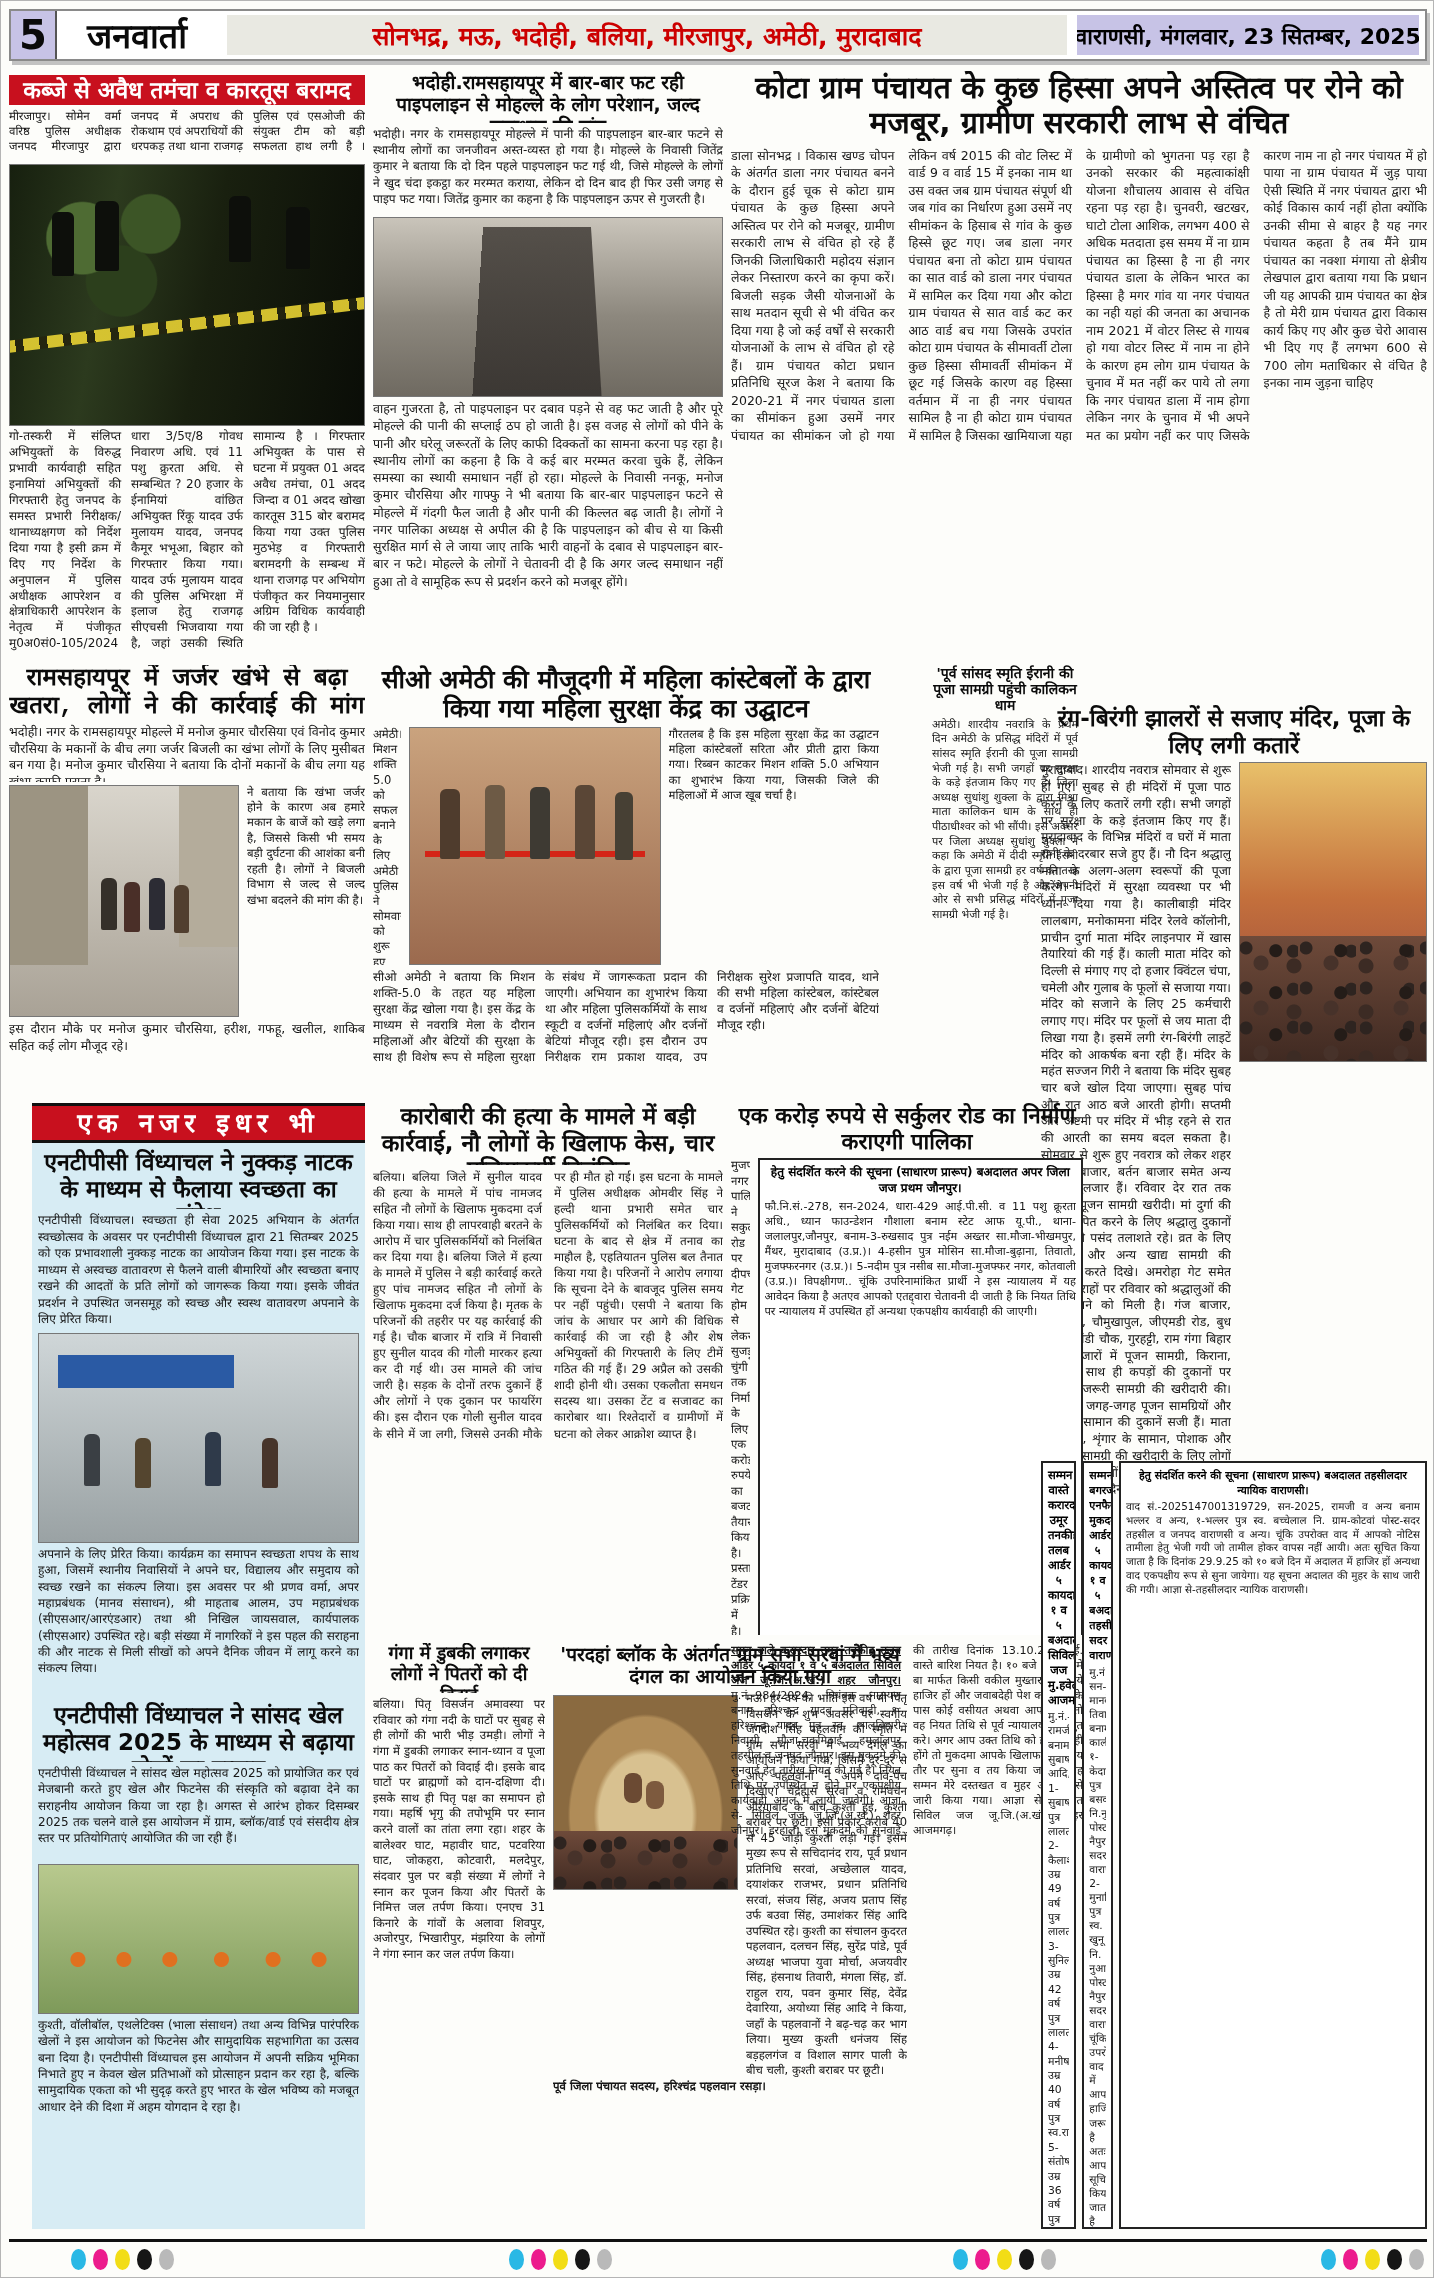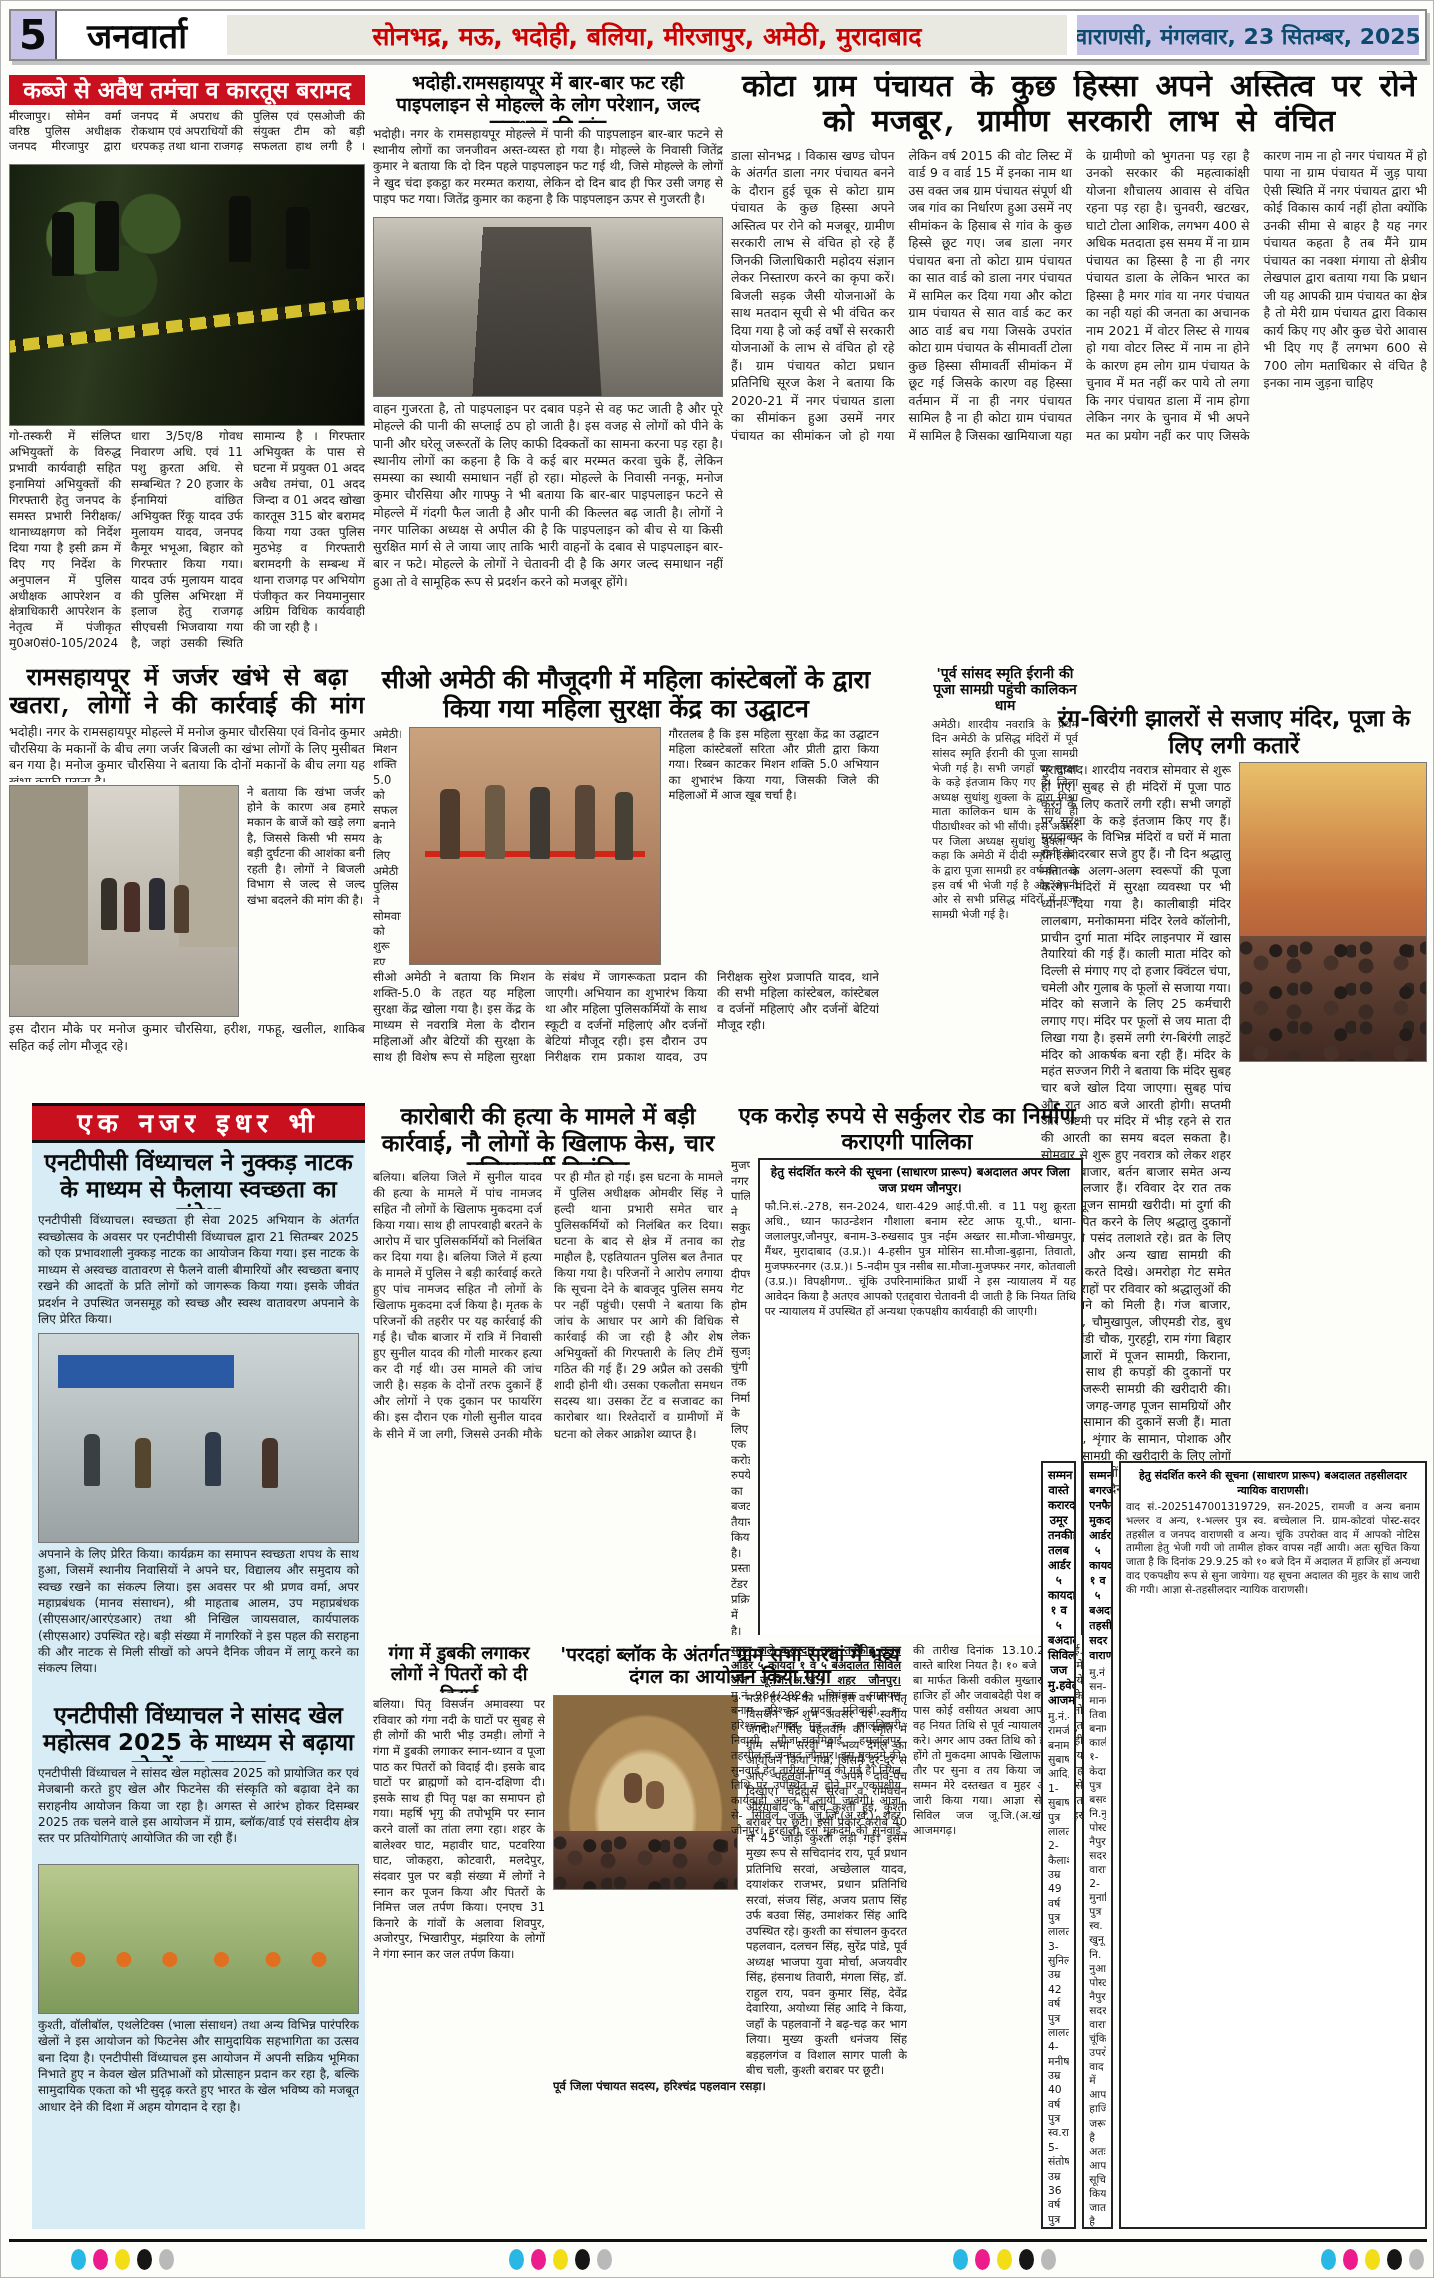--- a/index.html
+++ b/index.html
@@ -5,21 +5,21 @@
   * { margin:0; padding:0; box-sizing:border-box; }
   html,body { background:#6b6b6b; }
   body { font-family:"DejaVu Sans","Liberation Sans",sans-serif; }
   .page { position:relative; width:1434px; height:2278px; background:#fdfdfa; margin:0 auto; border:1px solid #b5b5b5; overflow:hidden; }
 
   
   .masthead-bar { position:absolute; left:8px; top:8px; width:1418px; height:52px; border:2px solid #8a8a8a; background:#fff; box-shadow:3px 4px 0 #c2c2c2; display:flex; align-items:stretch; }
   .pagenum-box { width:46px; background:#c7c3e6; border-right:2px solid #555; display:flex; align-items:center; justify-content:center; font-size:40px; font-weight:700; color:#0a0a0a; }
   .masthead-name { width:160px; display:flex; align-items:center; justify-content:center; font-size:34px; font-weight:700; color:#0a0a0a; }
   .regions-box { flex:1; margin:4px 10px; background:#e9e9e2; display:flex; align-items:center; justify-content:center; font-size:25px; font-weight:700; color:#cc0000; overflow:hidden; white-space:nowrap; }
-  .date-box { width:342px; margin:4px 6px 4px 0; background:#c7c3e6; display:flex; align-items:center; justify-content:center; font-size:22px; font-weight:700; color:#0c4a6e; white-space:nowrap; overflow:hidden; }
+  .date-box { width:342px; margin:4px 6px 4px 0; background:#c7c3e6; display:flex; align-items:center; justify-content:center; font-size:22px; font-weight:700; color:#000000; white-space:nowrap; overflow:hidden; }
 
   
   .block { position:absolute; display:flex; flex-direction:column; overflow:hidden; }
   .hl { font-weight:700; text-align:center; line-height:1.16; color:#0b0b0b; flex:0 0 auto; overflow:hidden; }
   .bt { text-align:justify; color:#161616; overflow:hidden; }
   .fill { flex:1 1 auto; min-height:0; }
   .cols2 { column-count:2; column-gap:12px; }
   .cols3 { column-count:3; column-gap:10px; }
   .cols4 { column-count:4; column-gap:14px; }
   .photo { flex:0 0 auto; position:relative; overflow:hidden; border:1px solid #777; }
@@ -84,21 +84,21 @@
   <div class="block" style="left:372px;top:70px;width:350px;height:590px;">
     <div class="hl" style="font-size:19px;max-height:52px;">भदोही.रामसहायपूर में बार-बार फट रही पाइपलाइन से मोहल्ले के लोग परेशान, जल्द समाधान की मांग</div>
     <div class="bt" style="height:88px;font-size:12px;line-height:1.35;margin-top:3px;">भदोही। नगर के रामसहायपूर मोहल्ले में पानी की पाइपलाइन बार-बार फटने से स्थानीय लोगों का जनजीवन अस्त-व्यस्त हो गया है। मोहल्ले के निवासी जितेंद्र कुमार ने बताया कि दो दिन पहले पाइपलाइन फट गई थी, जिसे मोहल्ले के लोगों ने खुद चंदा इकट्ठा कर मरम्मत कराया, लेकिन दो दिन बाद ही फिर उसी जगह से पाइप फट गया। जितेंद्र कुमार का कहना है कि पाइपलाइन ऊपर से गुजरती है।</div>
     <div class="photo ph-drain" style="height:180px;margin:3px 0;">
       <div class="channel"></div>
     </div>
     <div class="bt fill" style="font-size:12.5px;line-height:1.38;">वाहन गुजरता है, तो पाइपलाइन पर दबाव पड़ने से वह फट जाती है और पूरे मोहल्ले की पानी की सप्लाई ठप हो जाती है। इस वजह से लोगों को पीने के पानी और घरेलू जरूरतों के लिए काफी दिक्कतों का सामना करना पड़ रहा है। स्थानीय लोगों का कहना है कि वे कई बार मरम्मत करवा चुके हैं, लेकिन समस्या का स्थायी समाधान नहीं हो रहा। मोहल्ले के निवासी ननकू, मनोज कुमार चौरसिया और गाफ्फु ने भी बताया कि बार-बार पाइपलाइन फटने से मोहल्ले में गंदगी फैल जाती है और पानी की किल्लत बढ़ जाती है। लोगों ने नगर पालिका अध्यक्ष से अपील की है कि पाइपलाइन को बीच से या किसी सुरक्षित मार्ग से ले जाया जाए ताकि भारी वाहनों के दबाव से पाइपलाइन बार-बार न फटे। मोहल्ले के लोगों ने चेतावनी दी है कि अगर जल्द समाधान नहीं हुआ तो वे सामूहिक रूप से प्रदर्शन करने को मजबूर होंगे।</div>
   </div>
 
   <div class="block" style="left:730px;top:70px;width:696px;height:590px;">
-    <div class="hl" style="font-size:30px;max-height:82px;font-family:Liberation Mono, monospace;">कोटा ग्राम पंचायत के कुछ हिस्सा अपने अस्तित्व पर रोने को मजबूर, ग्रामीण सरकारी लाभ से वंचित</div>
+    <div class="hl" style="font-size:30px;max-height:82px;">कोटा ग्राम पंचायत के कुछ हिस्सा अपने अस्तित्व पर रोने को मजबूर, ग्रामीण सरकारी लाभ से वंचित</div>
     <div class="bt cols4 fill" style="font-size:12.5px;line-height:1.4;margin-top:6px;">डाला सोनभद्र । विकास खण्ड चोपन के अंतर्गत डाला नगर पंचायत बनने के दौरान हुई चूक से कोटा ग्राम पंचायत के कुछ हिस्सा अपने अस्तित्व पर रोने को मजबूर, ग्रामीण सरकारी लाभ से वंचित हो रहे हैं जिनकी जिलाधिकारी महोदय संज्ञान लेकर निस्तारण करने का कृपा करें। बिजली सड़क जैसी योजनाओं के साथ मतदान सूची से भी वंचित कर दिया गया है जो कई वर्षों से सरकारी योजनाओं के लाभ से वंचित हो रहे हैं। ग्राम पंचायत कोटा प्रधान प्रतिनिधि सूरज केश ने बताया कि 2020-21 में नगर पंचायत डाला का सीमांकन हुआ उसमें नगर पंचायत का सीमांकन जो हो गया लेकिन वर्ष 2015 की वोट लिस्ट में वार्ड 9 व वार्ड 15 में इनका नाम था उस वक्त जब ग्राम पंचायत संपूर्ण थी जब गांव का निर्धारण हुआ उसमें नए सीमांकन के हिसाब से गांव के कुछ हिस्से छूट गए। जब डाला नगर पंचायत बना तो कोटा ग्राम पंचायत का सात वार्ड को डाला नगर पंचायत में सामिल कर दिया गया और कोटा ग्राम पंचायत से सात वार्ड कट कर आठ वार्ड बच गया जिसके उपरांत कोटा ग्राम पंचायत के सीमावर्ती टोला कुछ हिस्सा सीमावर्ती सीमांकन में छूट गई जिसके कारण वह हिस्सा वर्तमान में ना ही नगर पंचायत सामिल है ना ही कोटा ग्राम पंचायत में सामिल है जिसका खामियाजा यहा के ग्रामीणो को भुगतना पड़ रहा है उनको सरकार की महत्वाकांक्षी योजना शौचालय आवास से वंचित रहना पड़ रहा है। चुनवरी, खटखर, घाटो टोला आशिक, लगभग 400 से अधिक मतदाता इस समय में ना ग्राम पंचायत का हिस्सा है ना ही नगर पंचायत डाला के लेकिन भारत का हिस्सा है मगर गांव या नगर पंचायत का नही यहां की जनता का अचानक नाम 2021 में वोटर लिस्ट से गायब हो गया वोटर लिस्ट में नाम ना होने के कारण हम लोग ग्राम पंचायत के चुनाव में मत नहीं कर पाये तो लगा कि नगर पंचायत डाला में नाम होगा लेकिन नगर के चुनाव में भी अपने मत का प्रयोग नहीं कर पाए जिसके कारण नाम ना हो नगर पंचायत में हो पाया ना ग्राम पंचायत में जुड़ पाया ऐसी स्थिति में नगर पंचायत द्वारा भी कोई विकास कार्य नहीं होता क्योंकि उनकी सीमा से बाहर है यह नगर पंचायत कहता है तब मैंने ग्राम पंचायत का नक्शा मंगाया तो क्षेत्रीय लेखपाल द्वारा बताया गया कि प्रधान जी यह आपकी ग्राम पंचायत का क्षेत्र है तो मेरी ग्राम पंचायत द्वारा विकास कार्य किए गए और कुछ चेरो आवास भी दिए गए हैं लगभग 600 से 700 लोग मताधिकार से वंचित है इनका नाम जुड़ना चाहिए</div>
   </div>
 
   <div class="block" style="left:8px;top:664px;width:356px;height:434px;">
     <div class="hl" style="font-size:24px;max-height:60px;font-family:Liberation Mono, monospace;">रामसहायपूर में जर्जर खंभे से बढ़ा खतरा, लोगों ने की कार्रवाई की मांग</div>
     <div class="bt" style="height:58px;font-size:12.5px;line-height:1.35;margin-top:3px;">भदोही। नगर के रामसहायपूर मोहल्ले में मनोज कुमार चौरसिया एवं विनोद कुमार चौरसिया के मकानों के बीच लगा जर्जर बिजली का खंभा लोगों के लिए मुसीबत बन गया है। मनोज कुमार चौरसिया ने बताया कि दोनों मकानों के बीच लगा यह खंभा काफी पुराना है।</div>
     <div class="row" style="height:232px;margin:3px 0;">
       <div class="photo ph-pole" style="width:230px;height:100%;">
         <div class="wall" style="left:0;top:0;width:34%;height:78%;background:#9c9482;"></div>
         <div class="wall" style="right:0;top:0;width:26%;height:70%;background:#b4ac9b;"></div>

